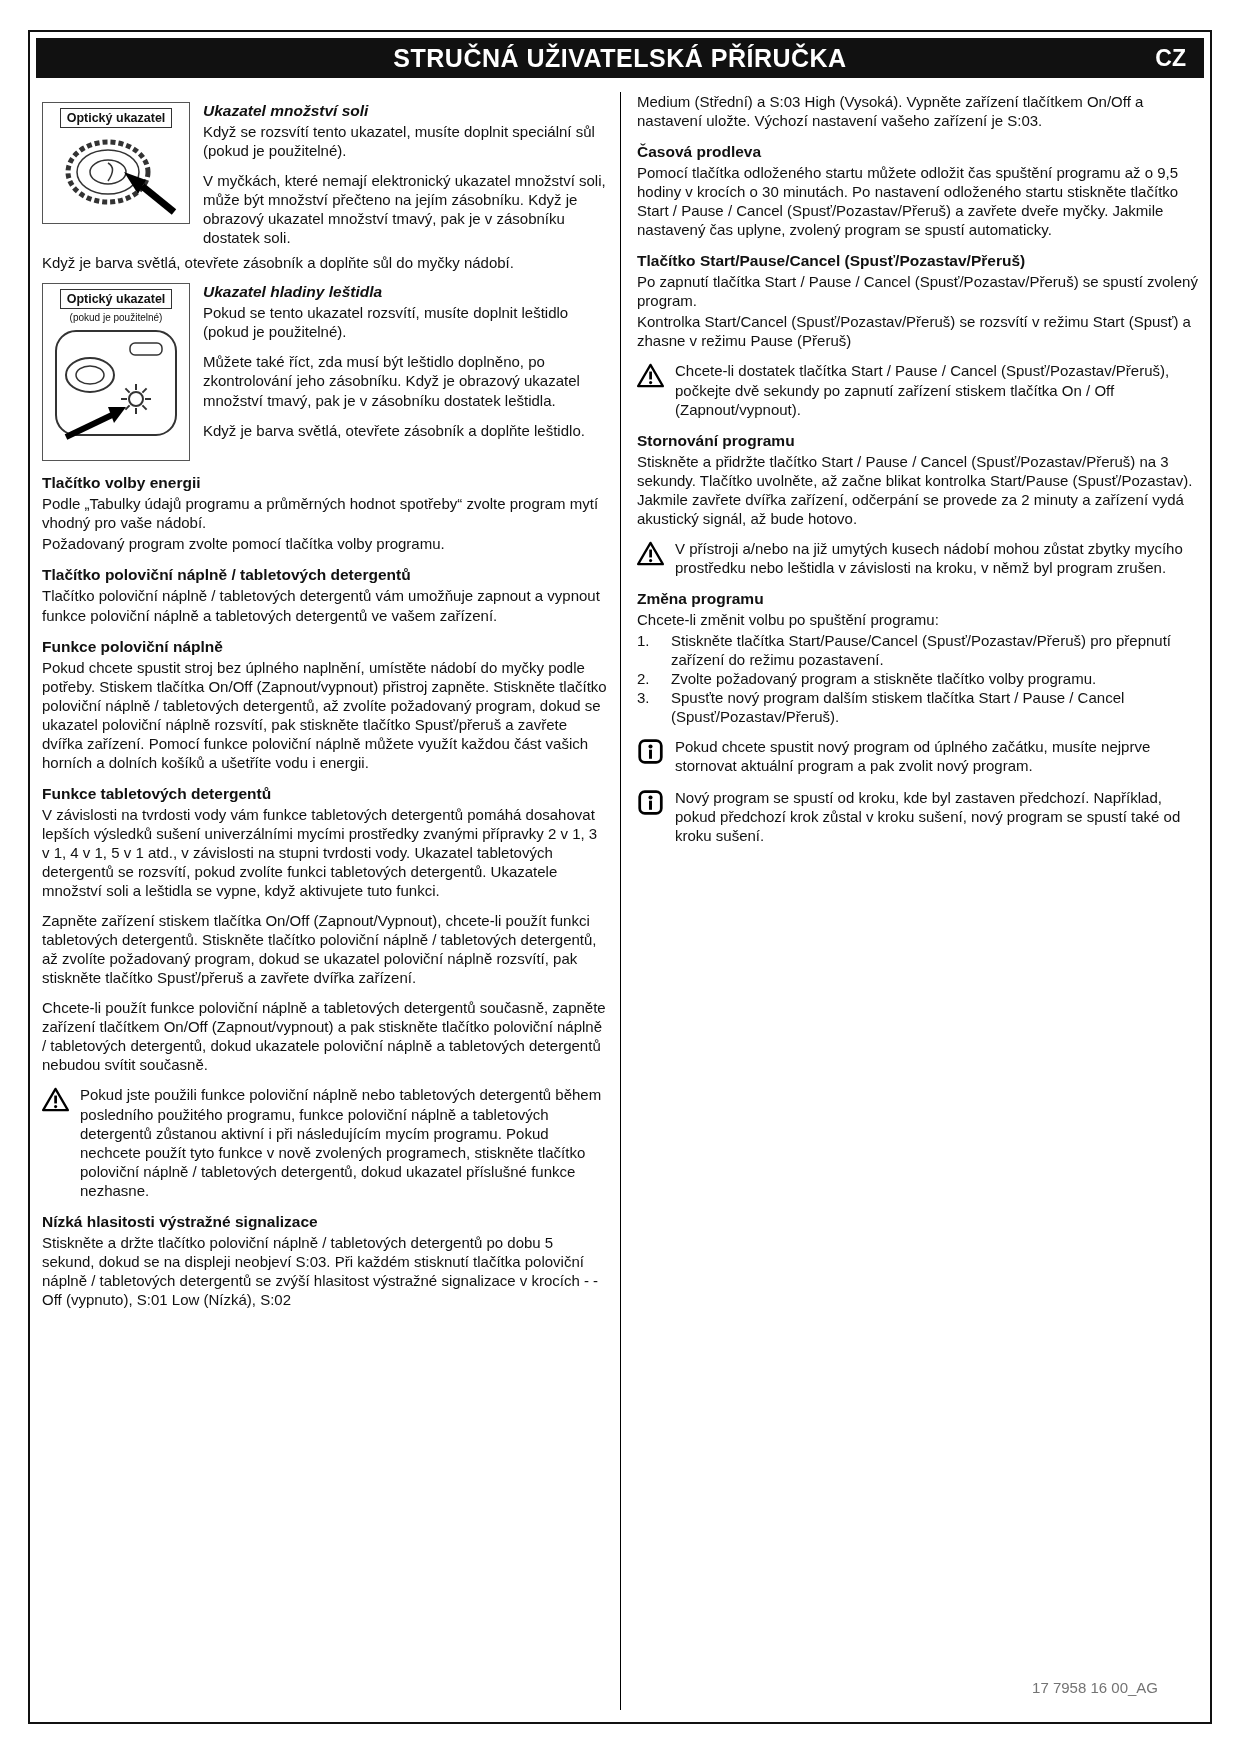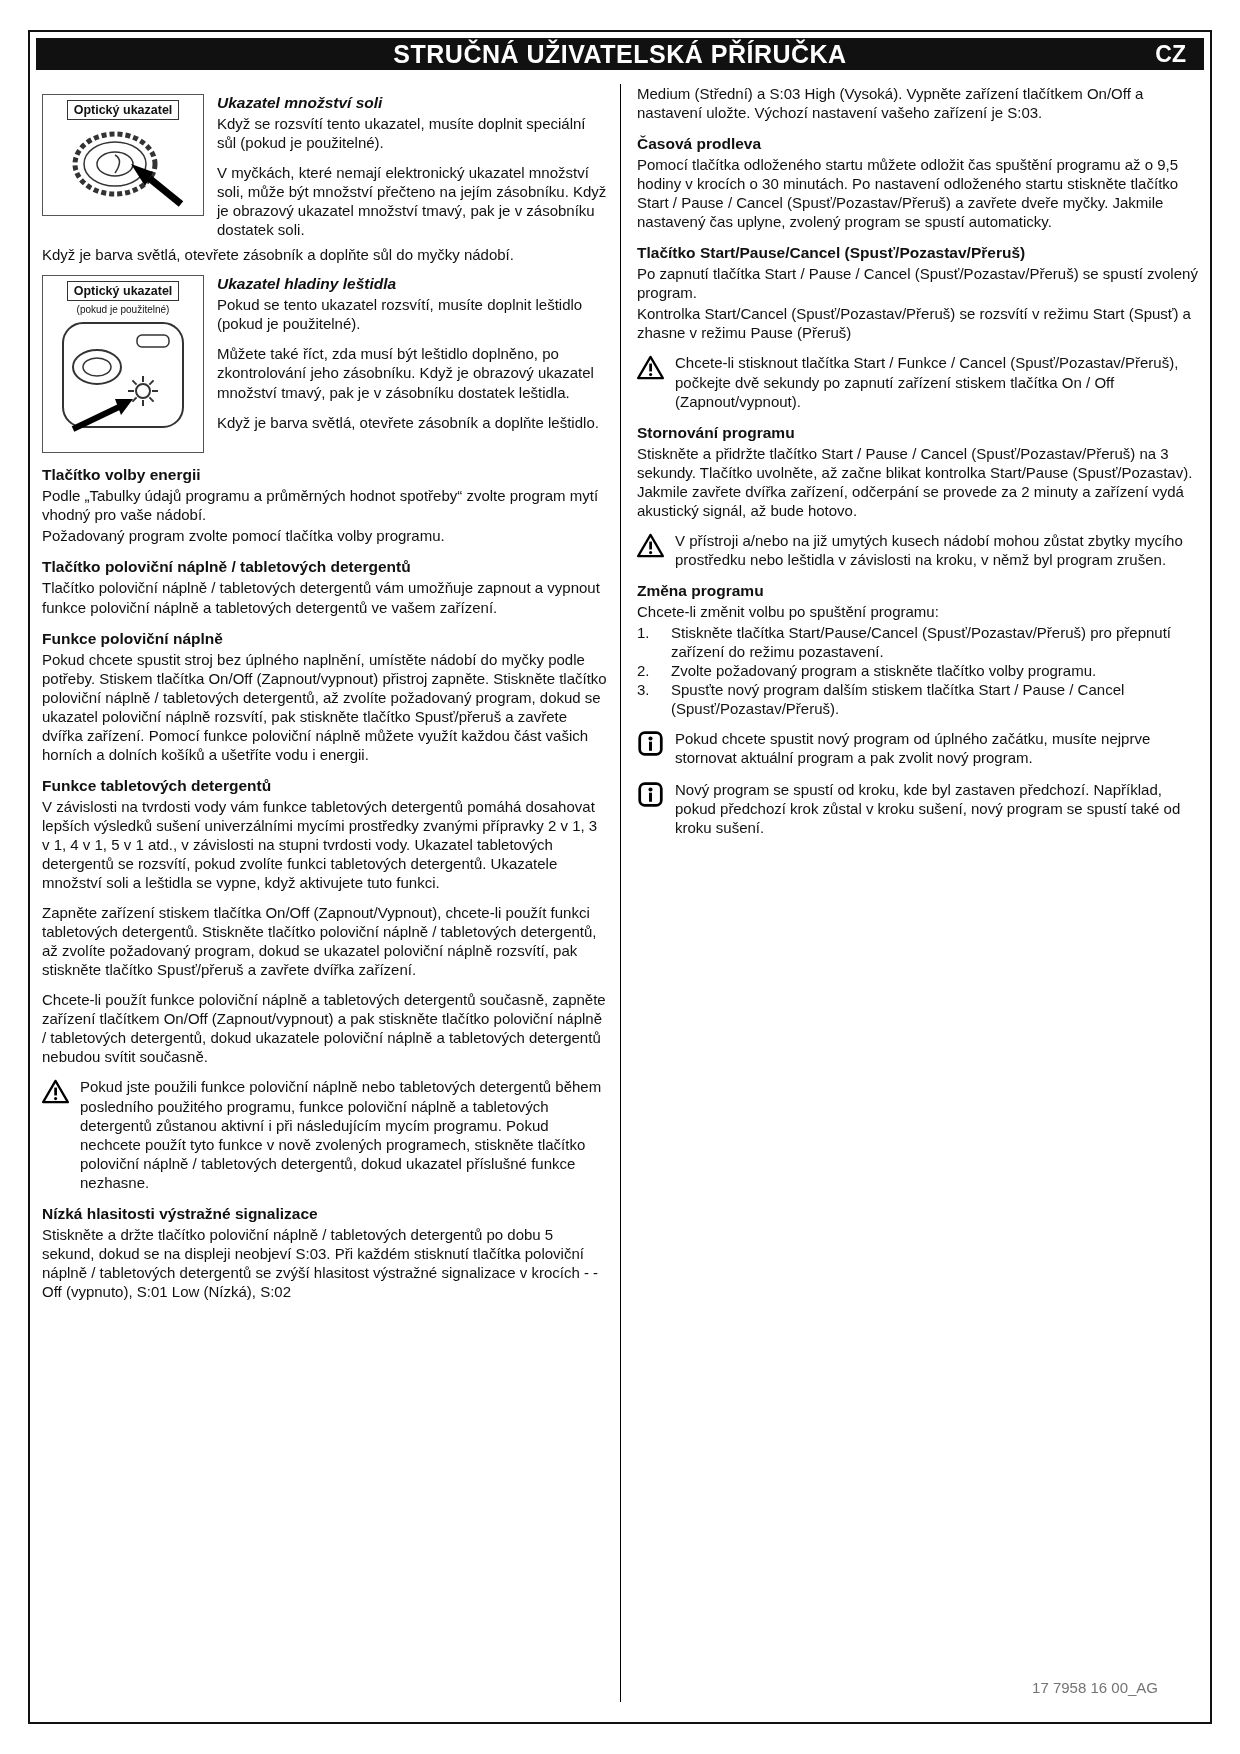--- a/index.html
+++ b/index.html
@@ -1,32 +1,32 @@
 <!DOCTYPE html>
 <html lang="cs"><head>
 <meta charset="utf-8">
 <style>
   * { margin:0; padding:0; box-sizing:border-box; }
   html,body { background:#e9e9e9; }
   body { font-family:"Liberation Sans", sans-serif; color:#111; }
   .page { width:1240px; height:1754px; background:#fff; margin:0 auto; padding:30px 28px; position:relative; }
   .sheet { border:2px solid #111; height:100%; padding:6px; position:relative; overflow:hidden; }
-  .header-bar { background:#111; color:#fff; height:32px; position:relative; display:flex; align-items:center; }
+  .header-bar { background:#111; color:#fff; height:40px; position:relative; display:flex; align-items:center; }
   .header-title { position:absolute; left:0; right:0; text-align:center; font-size:25px; font-weight:bold; letter-spacing:.5px; }
   .header-lang { position:absolute; right:18px; font-size:23px; font-weight:bold; }
   .content { display:flex; align-items:stretch; height:calc(100% - 46px); padding-top:14px; }
   .col { width:50%; }
   .col-left { padding:0 12px 0 6px; }
   .col-right { border-left:1.5px solid #000; padding:0 6px 0 16px; }
   p { font-size:15px; line-height:1.27; margin:0 0 11px; }
   h3 { font-size:15.5px; font-weight:bold; margin:13px 0 2px; }
   h3.first { margin-top:2px; }
   .tight { margin-bottom:2px; }
   .fig-row { display:flex; gap:13px; margin:10px 0 6px; }
-  .figure { flex:0 0 148px; border:1.5px solid #555; padding:5px 14px; display:flex; flex-direction:column; align-items:center; background:#fff; }
+  .figure { flex:0 0 148px; border:1.5px solid #555; padding:5px 0; display:flex; flex-direction:column; align-items:center; background:#fff; }
   .fig-label { border:1px solid #333; font-size:12.5px; font-weight:bold; padding:2px 6px; text-align:center; white-space:nowrap; }
   .fig-sublabel { font-size:10px; text-align:center; margin-top:3px; }
   .fig-text { flex:1; }
   .fig-text h3 { margin-top:0;font-style:italic; }
   .fig-text p:last-child { margin-bottom:0; }
   .note { display:flex; gap:11px; margin:4px 0 13px; }
   .note .icon { flex:0 0 27px; margin-top:2px; }
   .note p { margin-bottom:0; }
   .num-list { margin:0 0 11px; }
   .num-item { display:flex; font-size:15px; line-height:1.27; }
@@ -139,21 +139,21 @@
         <h3>Tlačítko Start/Pause/Cancel (Spusť/Pozastav/Přeruš)</h3>
         <p class="tight">Po zapnutí tlačítka Start / Pause / Cancel (Spusť/Pozastav/Přeruš) se spustí zvolený program.</p>
         <p>Kontrolka Start/Cancel (Spusť/Pozastav/Přeruš) se rozsvítí v režimu Start (Spusť) a zhasne v režimu Pause (Přeruš)</p>
 
         <div class="note">
           <svg class="icon" width="27" height="25" viewBox="0 0 24 22">
             <polygon points="12,1.5 23,20.5 1,20.5" fill="none" stroke="#000" stroke-width="2" stroke-linejoin="round"></polygon>
             <rect x="10.9" y="7.5" width="2.4" height="7" fill="#000"></rect>
             <circle cx="12.1" cy="17.3" r="1.4" fill="#000"></circle>
           </svg>
-          <p>Chcete-li stisknout tlačítka Start / Funkce / Cancel (Spusť/Pozastav/Přeruš), počkejte dvě sekundy po zapnutí zařízení stiskem tlačítka On / Off (Zapnout/vypnout).</p>
+          <p>Chcete-li dostatek tlačítka Start / Pause / Cancel (Spusť/Pozastav/Přeruš), počkejte dvě sekundy po zapnutí zařízení stiskem tlačítka On / Off (Zapnout/vypnout).</p>
         </div>
 
         <h3>Stornování programu</h3>
         <p>Stiskněte a přidržte tlačítko Start / Pause / Cancel (Spusť/Pozastav/Přeruš) na 3 sekundy. Tlačítko uvolněte, až začne blikat kontrolka Start/Pause (Spusť/Pozastav). Jakmile zavřete dvířka zařízení, odčerpání se provede za 2 minuty a zařízení vydá akustický signál, až bude hotovo.</p>
 
         <div class="note">
           <svg class="icon" width="27" height="25" viewBox="0 0 24 22">
             <polygon points="12,1.5 23,20.5 1,20.5" fill="none" stroke="#000" stroke-width="2" stroke-linejoin="round"></polygon>
             <rect x="10.9" y="7.5" width="2.4" height="7" fill="#000"></rect>
             <circle cx="12.1" cy="17.3" r="1.4" fill="#000"></circle>

